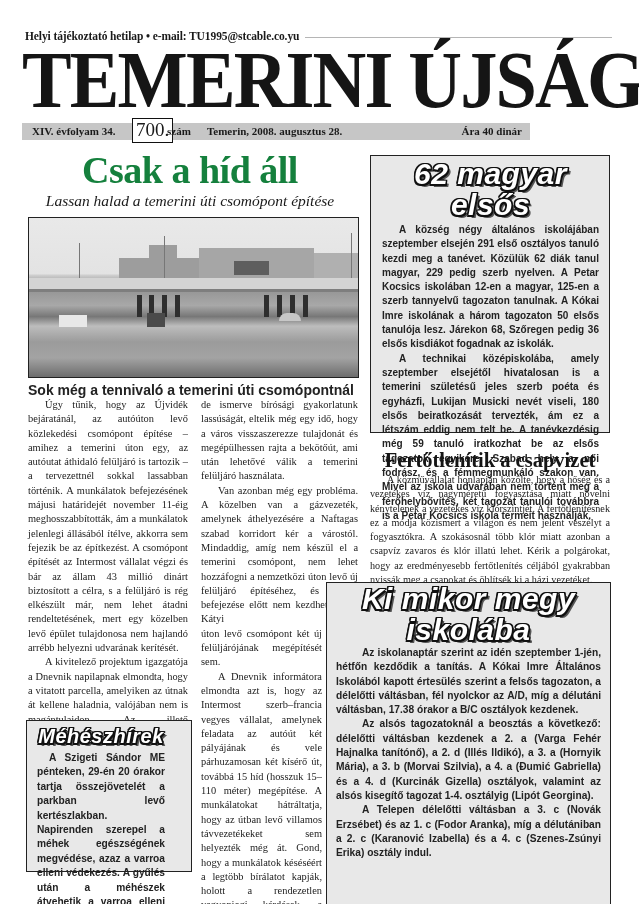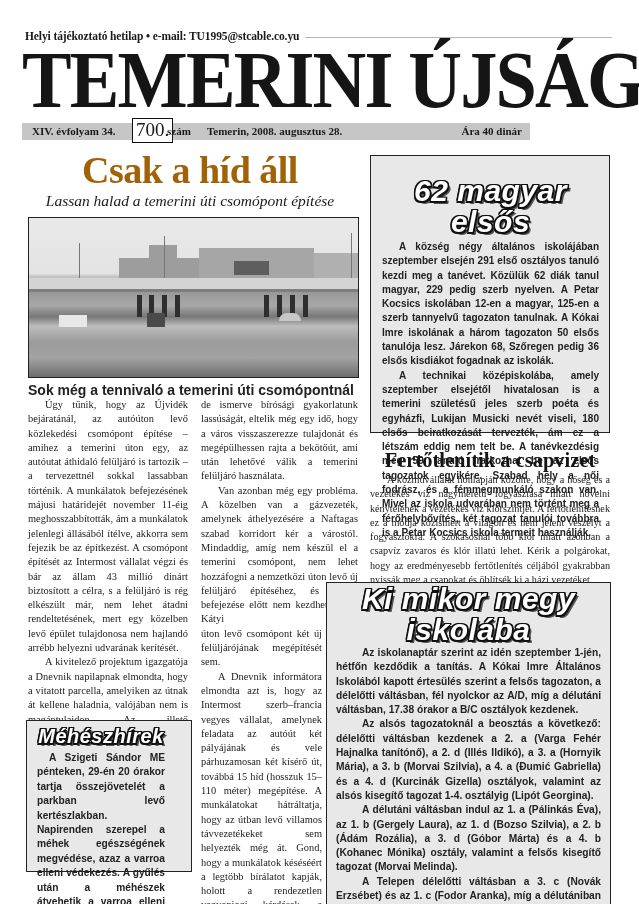--- a/index.html
+++ b/index.html
@@ -13,21 +13,21 @@
   .masthead-title { position: absolute; left: 22px; top: 38px; width: 594px; font-family: "Liberation Serif", serif; font-weight: bold; font-size: 80px; line-height: 84px; letter-spacing: -2px; white-space: nowrap; transform: scaleX(0.93); transform-origin: left top; color: #151515; }
   .issue-bar { position: absolute; left: 22px; top: 123px; width: 508px; height: 17px; background: #c6c6c6; font-weight: bold; font-size: 11px; }
   .issue-bar span { position: absolute; top: 2px; white-space: nowrap; }
   .issue-vol { left: 10px; }
   .issue-num { position: absolute; left: 110px; top: -6px; height: 25px; padding: 0 3px; border: 1.5px solid #111; background: #fff; font-size: 19px !important; line-height: 22px; font-weight: normal !important; top: -5px !important; font-family: "Liberation Serif", serif; }
   .issue-szam { left: 145px; }
   .issue-date { left: 185px; }
   .issue-price { right: 8px; }
 
   
-  .headline { position: absolute; left: 25px; top: 150px; width: 330px; text-align: center; font-weight: bold; font-size: 38px; line-height: 40px; letter-spacing: -0.5px; color: #a16207; }
+  .headline { position: absolute; left: 25px; top: 150px; width: 330px; text-align: center; font-weight: bold; font-size: 38px; line-height: 40px; letter-spacing: -0.5px; color: #15803d; }
   .subhead { position: absolute; left: 25px; top: 192px; width: 330px; text-align: center; font-style: italic; font-size: 15.5px; line-height: 18px; }
   .photo { position: absolute; left: 28px; top: 217px; width: 331px; height: 161px; border: 1px solid #222; overflow: hidden; background: linear-gradient(#e9e9e9 0%, #e3e3e3 35%, #cfcfcf 36%, #8f8f8f 42%, #a8a8a8 55%, #777 62%, #bdbdbd 68%, #9b9b9b 78%, #a3a3a3 88%, #6d6d6d 100%); }
   .photo .bldg { position: absolute; background: #9d9d9d; }
   .photo .bridge { position: absolute; left: 0; top: 60px; width: 331px; height: 14px; background: #d4d4d4; border-bottom: 3px solid #7e7e7e; }
   .photo .pillar { position: absolute; top: 77px; width: 5px; height: 22px; background: #2e2e2e; }
   .photo .pole { position: absolute; width: 1px; background: #777; }
   .caption { position: absolute; left: 28px; top: 382px; font-family: "Liberation Sans", sans-serif; font-weight: bold; font-size: 14px; color: #222; }
 
   .col { position: absolute; font-size: 10.4px; line-height: 14.3px; text-align: justify; color: #222; }
   .col p { text-indent: 17px; }
@@ -38,21 +38,21 @@
   
   .box { position: absolute; background: #e8e8e8; border: 1.5px solid #222; }
   .mehesz { left: 26px; top: 720px; width: 166px; height: 152px; padding: 3px 26px 0 10px; }
   .box-title { font-family: "Liberation Sans", sans-serif; font-weight: 900; font-style: italic; color: #fff; text-align: center; letter-spacing: 0.5px;
     text-shadow: -1.5px -1.5px 0 #111, 1.5px -1.5px 0 #111, -1.5px 1.5px 0 #111, 1.5px 1.5px 0 #111, 0 1.5px 0 #111, 0 -1.5px 0 #111, 1.5px 0 0 #111, -1.5px 0 0 #111, 3px 3px 0 #555; }
   .mehesz .box-title { font-size: 20px; line-height: 24px; }
   .sans-body { font-family: "Liberation Sans", sans-serif; font-weight: bold; color: #222; text-align: justify; }
   .mehesz .sans-body { font-size: 10.2px; line-height: 14.4px; margin-top: 3px; }
   .mehesz .sans-body p { text-indent: 12px; }
 
-  .elsos { left: 370px; top: 155px; width: 240px; height: 278px; padding: 19px 10px 0 11px; }
+  .elsos { left: 370px; top: 155px; width: 240px; height: 278px; padding: 2px 10px 0 11px; }
   .elsos .box-title { font-size: 30px; line-height: 31px; }
   .elsos .sans-body { font-size: 10px; line-height: 14.3px; margin-top: 3px; }
   .elsos .sans-body p { text-indent: 17px; }
 
   .fert-head { position: absolute; left: 370px; top: 448px; width: 240px; text-align: center; font-weight: bold; font-size: 20.5px; line-height: 24px; color: #151515; }
   .fert-body { position: absolute; left: 370px; top: 473px; width: 240px; font-size: 10.2px; line-height: 14.3px; text-align: justify; color: #222; }
   .fert-body p { text-indent: 17px; }
 
   .kimikor { left: 326px; top: 582px; width: 285px; height: 362px; padding: 0 9px 0 9px; }
   .kimikor .box-title { font-size: 30px; line-height: 31px; }
@@ -138,16 +138,15 @@
 <div class="fert-body">
   <p>A közművállalat honlapján közölte, hogy a hőség és a vezetékes víz nagyméretű fogyasztása miatt növelni kénytelenek a vezetékes víz klórszintjét. A fertőtlenítésnek ez a módja közismert a világon és nem jelent veszélyt a fogyasztókra. A szokásosnál több klór miatt azonban a csapvíz zavaros és klór illatú lehet. Kérik a polgárokat, hogy az eredményesebb fertőtlenítés céljából gyakrabban nyissák meg a csapokat és öblítsék ki a házi vezetéket.</p>
 </div>
 
 <div class="box kimikor">
   <div class="box-title">Ki mikor megy</div>
   <div class="box-title">iskolába</div>
   <div class="sans-body">
     <p>Az iskolanaptár szerint az idén szeptember 1-jén, hétfőn kezdődik a tanítás. A Kókai Imre Általános Iskolából kapott értesülés szerint a felsős tagozaton, a délelőtti váltásban, fél nyolckor az A/D, míg a délutáni váltásban, 17.38 órakor a B/C osztályok kezdenek.</p>
     <p>Az alsós tagozatoknál a beosztás a következő: délelőtti váltásban kezdenek a 2. a (Varga Fehér Hajnalka tanítónő), a 2. d (Illés Ildikó), a 3. a (Hornyik Mária), a 3. b (Morvai Szilvia), a 4. a (Đumić Gabriella) és a 4. d (Kurcinák Gizella) osztályok, valamint az alsós kisegítő tagozat 1-4. osztályig (Lipót Georgina).</p>
-    <p>A délutáni váltásban indul az 1. a (Pálinkás Éva), az 1. b (Gergely Laura), az 1. d (Bozso Szilvia), a 2. b (Ádám Rozália), a 3. d (Góbor Márta) és a 4. b (Kohanec Mónika) osztály, valamint a felsős kisegítő tagozat (Morvai Melinda).</p>
     <p>A Telepen délelőtti váltásban a 3. c (Novák Erzsébet) és az 1. c (Fodor Aranka), míg a délutániban a 2. c (Karanović Izabella) és a 4. c (Szenes-Zsúnyi Erika) osztály indul.</p>
   </div>
 </div>
 
 </body></html>

